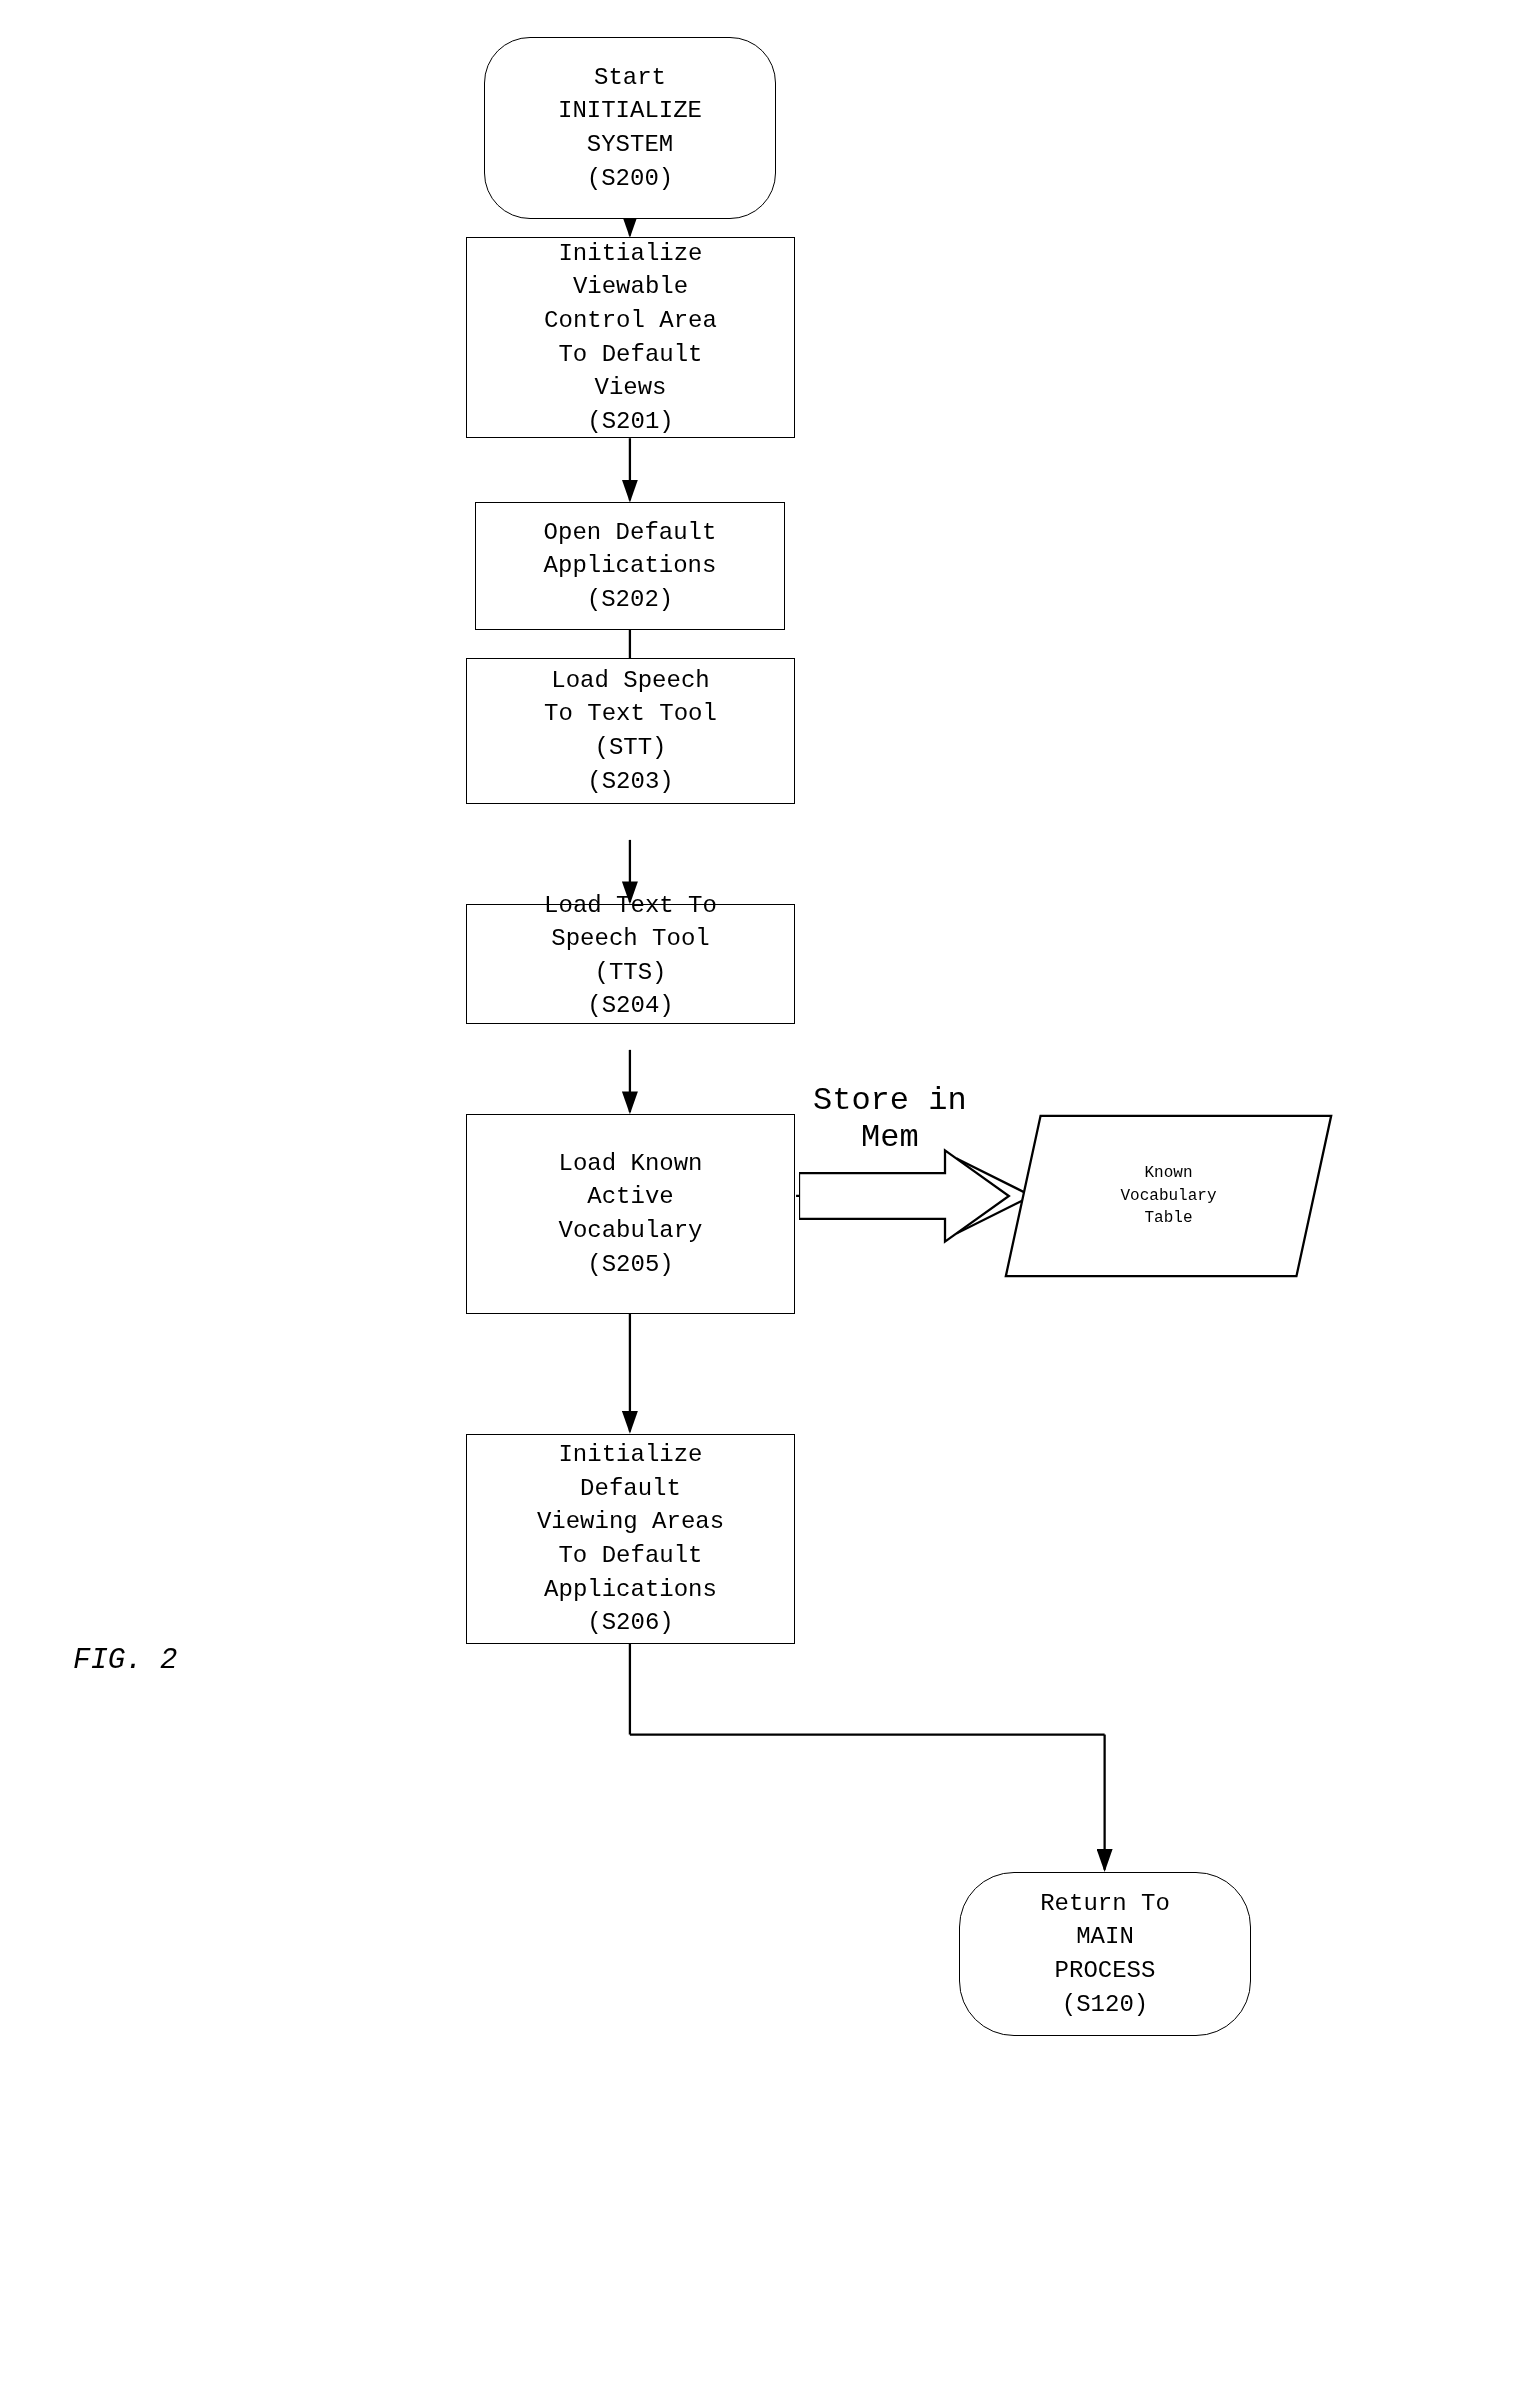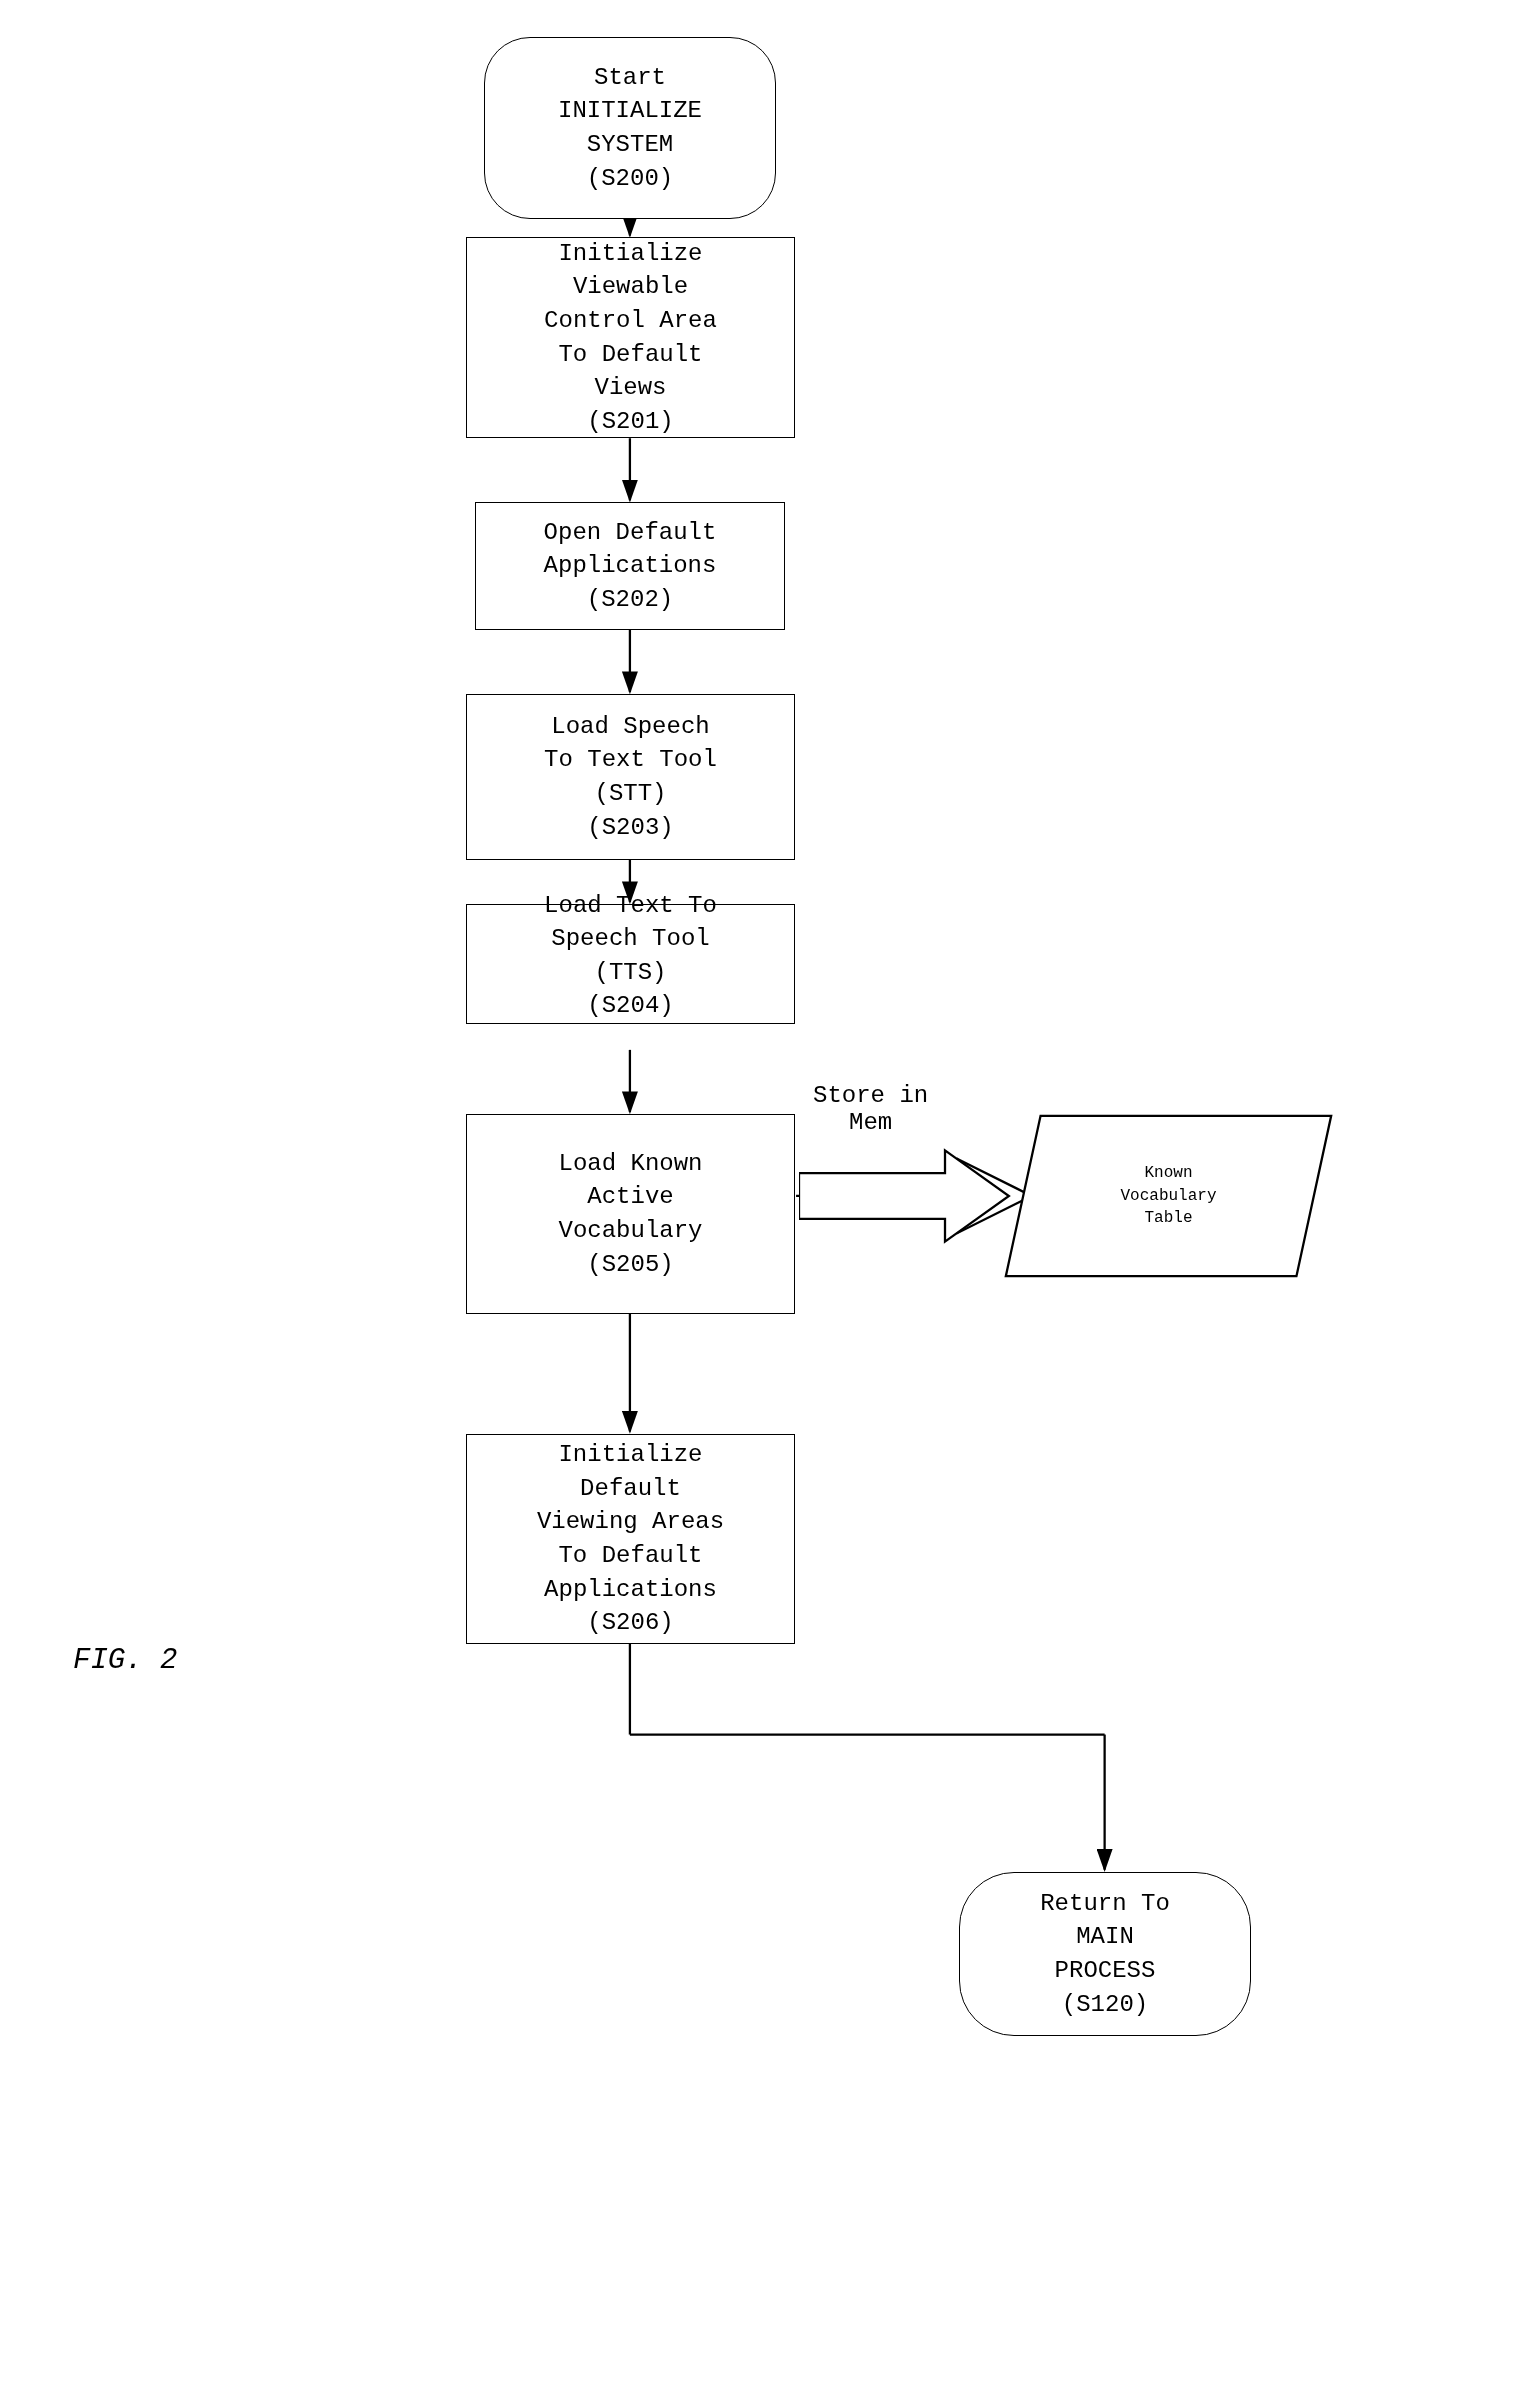--- a/index.html
+++ b/index.html
@@ -80,21 +80,21 @@
       height: 100%;
     }
     .parallelogram-shape .text-content {
       position: relative;
       z-index: 1;
     }
 
     .store-in-mem-label {
       position: absolute;
       font-family: 'Courier New', Courier, monospace;
-      font-size: 24px;
+      font-size: 32px;
       text-align: center;
     }
   </style>
 </head>
 <body>
 
 <div class="diagram-container">
 
   <svg class="connector-svg" viewBox="0 0 1665 2630" width="1520" height="2401">
     <defs>
@@ -161,21 +161,21 @@
   </div>
 
   <div class="flow-node rect" style="left: 475px; top: 502px; width: 310px; height: 128px;">
     <div>
       <div>Open Default</div>
       <div>Applications</div>
       <div>(S202)</div>
     </div>
   </div>
 
-  <div class="flow-node rect" style="left: 466px; top: 694px; width: 329px; height: 166px;">
+  <div class="flow-node rect" style="left: 466px; top: 658px; width: 329px; height: 146px;">
     <div>
       <div>Load Speech</div>
       <div>To Text Tool</div>
       <div>(STT)</div>
       <div>(S203)</div>
     </div>
   </div>
 
   <div class="flow-node rect" style="left: 466px; top: 904px; width: 329px; height: 120px; align-items: flex-end;">
     <div>

